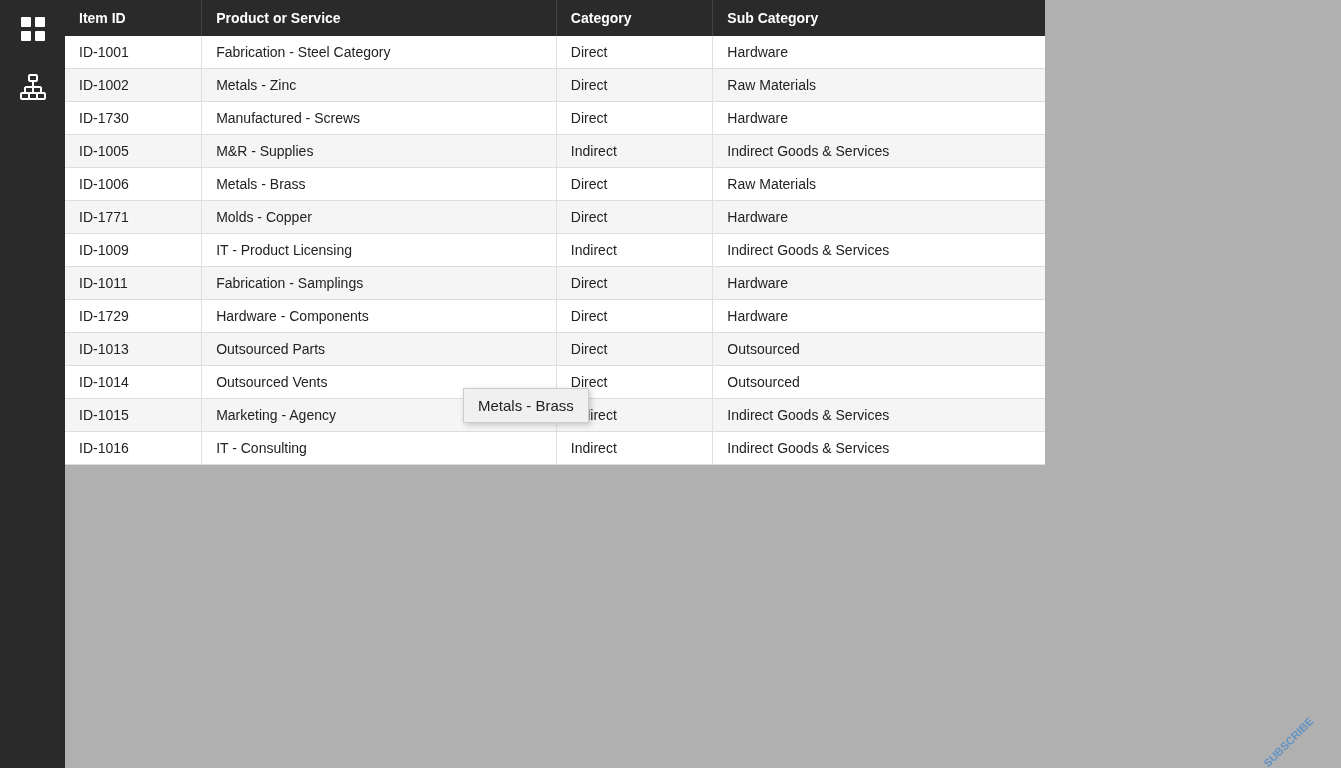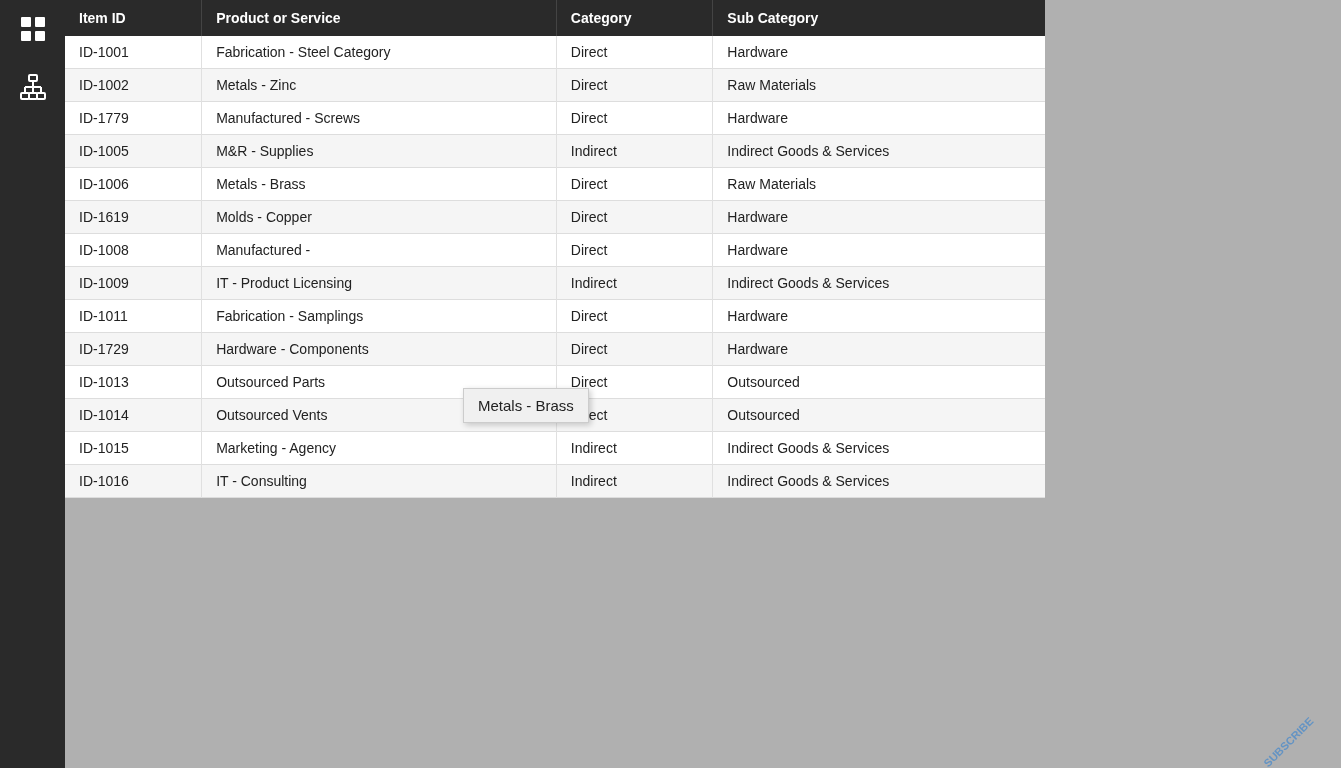--- a/index.html
+++ b/index.html
@@ -182,46 +182,40 @@
             <td>Direct</td>
             <td>Hardware</td>
           </tr>
           <tr>
             <td>ID-1002</td>
             <td>Metals - Zinc</td>
             <td>Direct</td>
             <td>Raw Materials</td>
           </tr>
           <tr>
-            <td>ID-1779</td>
+            <td>ID-1730</td>
             <td>Manufactured - Screws</td>
             <td>Direct</td>
             <td>Hardware</td>
           </tr>
           <tr>
             <td>ID-1005</td>
             <td>M&amp;R - Supplies</td>
             <td>Indirect</td>
             <td>Indirect Goods &amp; Services</td>
           </tr>
           <tr>
             <td>ID-1006</td>
             <td>Metals - Brass</td>
             <td>Direct</td>
             <td>Raw Materials</td>
           </tr>
           <tr>
-            <td>ID-1619</td>
+            <td>ID-1771</td>
             <td>Molds - Copper</td>
-            <td>Direct</td>
-            <td>Hardware</td>
-          </tr>
-          <tr>
-            <td>ID-1008</td>
-            <td>Manufactured -</td>
             <td>Direct</td>
             <td>Hardware</td>
           </tr>
           <tr>
             <td>ID-1009</td>
             <td>IT - Product Licensing</td>
             <td>Indirect</td>
             <td>Indirect Goods &amp; Services</td>
           </tr>
           <tr>

